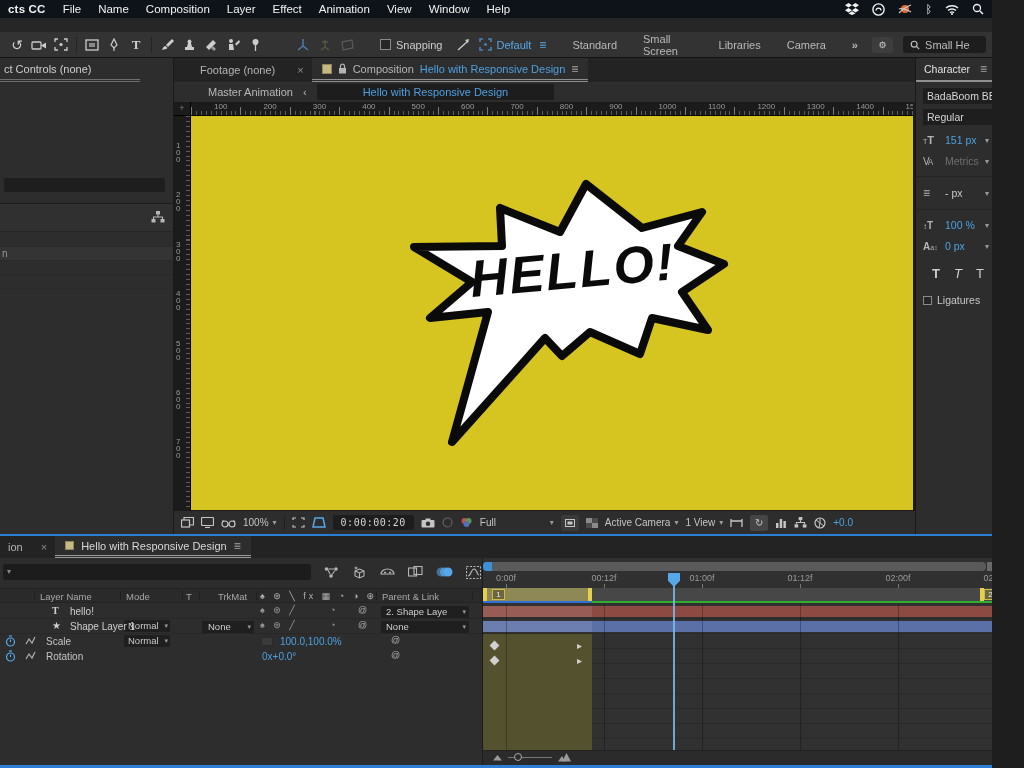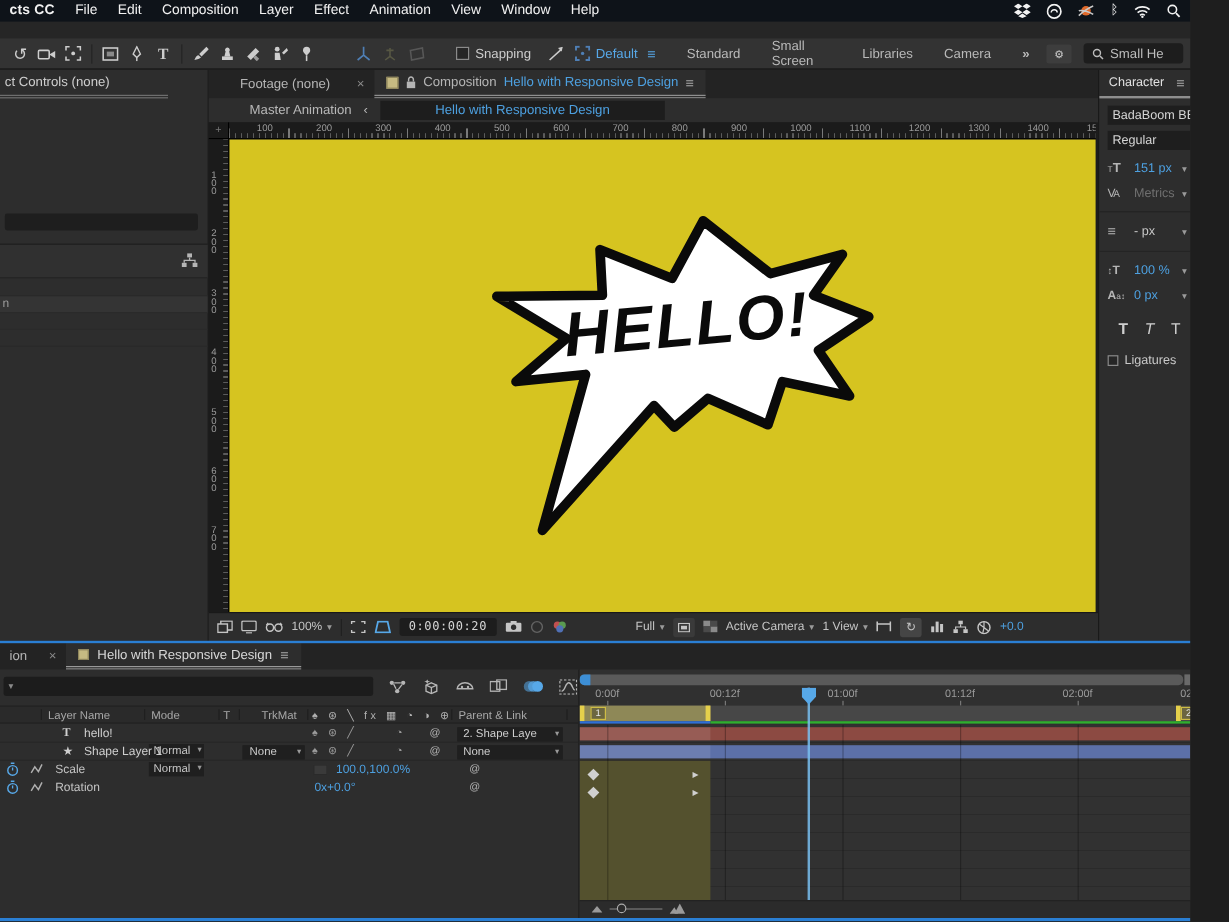--- a/index.html
+++ b/index.html
@@ -172,21 +172,21 @@
   .bottom-blue{position:absolute;left:0;right:0;top:765px;height:3px;background:#2a7fd4}
 </style>
 </head>
 <body>
 
 <div class="screen">
 
   <div class="menubar">
     <span class="app">cts CC</span>
     <span>File</span>
-    <span>Edit</span>
+    <span>Name</span>
     <span>Composition</span>
     <span>Layer</span>
     <span>Effect</span>
     <span>Animation</span>
     <span>View</span>
     <span>Window</span>
     <span>Help</span>
     <span class="menu-right">
       <svg class="svgi" width="14" height="12" viewBox="0 0 14 12">
         <path fill="#f2f2f2" d="M3.5 0 7 2.3 3.5 4.6 0 2.3zM10.5 0 14 2.3 10.5 4.6 7 2.3zM3.5 5 7 7.3 3.5 9.6 0 7.3zM10.5 5 14 7.3 10.5 9.6 7 7.3zM7 8.2l3.5 2.3L7 12 3.5 10.5z"></path>
@@ -460,21 +460,21 @@
         <span style="opacity:.35">
           <svg class="svgi" width="11" height="11" viewBox="0 0 11 11">
               <circle cx="5.5" cy="5.5" r="4.5" fill="none" stroke="#c5c5c5" stroke-width="1.2"></circle>
             </svg></span>
         <span>
           <svg class="svgi" width="13" height="11" viewBox="0 0 13 11">
               <circle cx="4.5" cy="4" r="3" fill="#c05050"></circle>
               <circle cx="8.5" cy="4" r="3" fill="#5a9a50"></circle>
               <circle cx="6.5" cy="7" r="3" fill="#5070b5"></circle>
             </svg></span>
-        <span class="dd" style="min-width:74px;justify-content:flex-end">
+        <span class="dd" style="min-width:74px;justify-content:space-between">
           <span>Full</span>
             <span class="caret">▾</span>
           </span>
         <span class="ibox">
           <svg class="svgi" width="10" height="8" viewBox="0 0 10 8">
               <rect x="0.5" y="0.5" width="9" height="7" fill="none" stroke="#c5c5c5" stroke-width="1"></rect>
               <rect x="2.5" y="2.5" width="5" height="3" fill="#c5c5c5"></rect>
             </svg>
           </span>
         <span>

